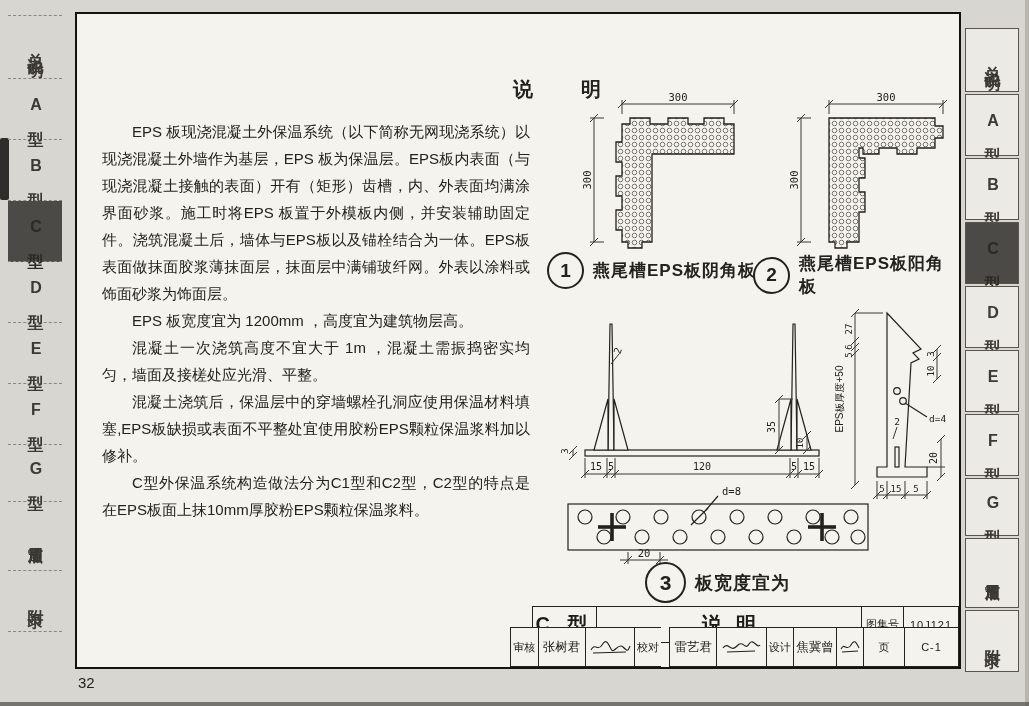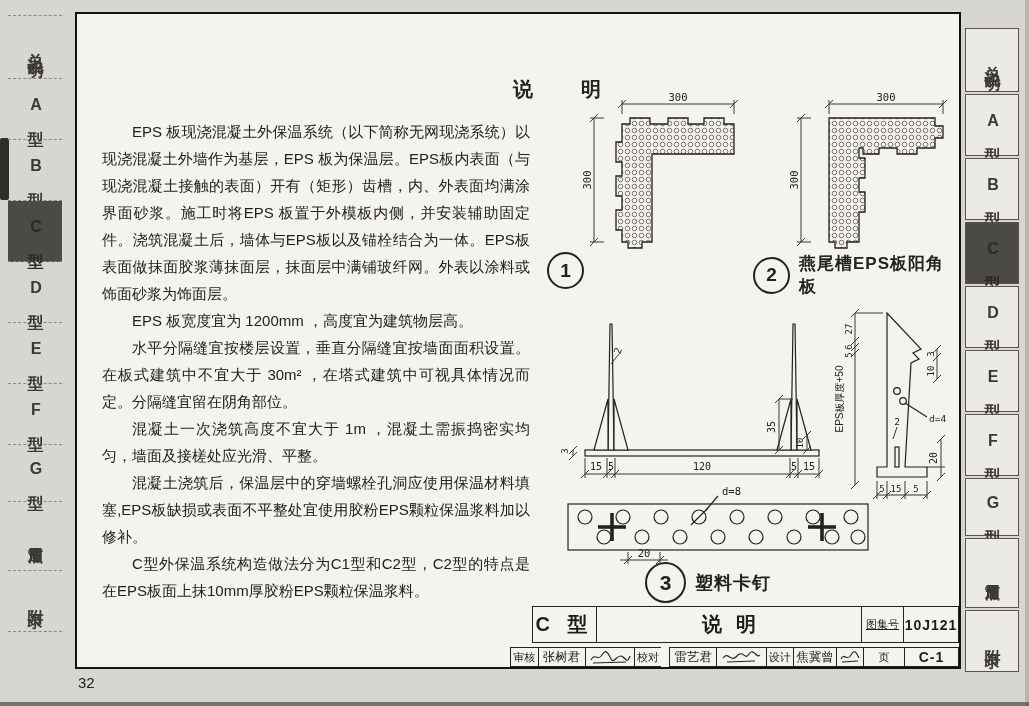--- a/index.html
+++ b/index.html
@@ -50,32 +50,32 @@
     width:33px;height:33px;border:2px solid #23221e;border-radius:50%;
     display:flex;align-items:center;justify-content:center;
     font-size:19px;font-weight:bold;color:#23221e;background:transparent;flex:0 0 auto;
   }
   .figcap .cap{font-size:17px;font-weight:bold;color:#23221e;letter-spacing:1px;}
   .figcap.big .num{width:37px;height:37px;font-size:21px;}
   .figcap.big .cap{font-size:18px;}
   
   .tb-row{position:absolute;right:0;display:flex;box-sizing:border-box;}
   .tb-row1{bottom:24px;height:37px;width:427px;}
-  .tb-row2{bottom:0;height:20px;width:449px;border-radius:9px;}
+  .tb-row2{bottom:0;height:40px;width:449px;border-radius:9px;}
   .tb-cell{
     box-sizing:border-box;border:1.4px solid #23221e;border-right-width:0;
     display:flex;align-items:center;justify-content:center;
     background:#f5f3ee;overflow:hidden;white-space:nowrap;
   }
   .tb-cell:last-child{border-right-width:1.4px;}
   .tb-type{font-size:20px;font-weight:bold;letter-spacing:6px;}
   .tb-name{font-size:20px;font-weight:bold;letter-spacing:14px;text-indent:14px;}
   .tb-lab{font-size:11px;}
   .tb-val{font-size:12.5px;}
-  .tb-atlas{font-size:14px;font-weight:bold;letter-spacing:1px;}
+  .tb-atlas{font-size:11px;font-weight:normal;letter-spacing:1px;}
   .page-number{position:absolute;left:78px;top:674px;font-size:15px;color:#23221e;}
   .dimtxt{font-family:"DejaVu Sans Mono","Liberation Mono",monospace;}
 </style>
 </head>
 <body>
 
 <div class="binding-mark"></div>
 <div class="sidebar sidebar-left">
   <div class="tab h62">
       <span>总说明</span>
@@ -142,21 +142,20 @@
     </div>
 </div>
 
 <div class="sheet">
 
   <div class="sheet-title">说明</div>
 
   <div class="notes">
     <p>EPS 板现浇混凝土外保温系统（以下简称无网现浇系统）以现浇混凝土外墙作为基层，EPS 板为保温层。EPS板内表面（与现浇混凝土接触的表面）开有（矩形）齿槽，内、外表面均满涂界面砂浆。施工时将EPS 板置于外模板内侧，并安装辅助固定件。浇筑混凝土后，墙体与EPS板以及锚栓结合为一体。EPS板表面做抹面胶浆薄抹面层，抹面层中满铺玻纤网。外表以涂料或饰面砂浆为饰面层。</p>
     <p>EPS 板宽度宜为 1200mm ，高度宜为建筑物层高。</p>
-    <p>水平分隔缝宜按楼层设置，垂直分隔缝宜按墙面面积设置。在板式建筑中不宜大于 30m² ，在塔式建筑中可视具体情况而定。分隔缝宜留在阴角部位。</p>
     <p>混凝土一次浇筑高度不宜大于 1m ，混凝土需振捣密实均匀，墙面及接槎处应光滑、平整。</p>
     <p>混凝土浇筑后，保温层中的穿墙螺栓孔洞应使用保温材料填塞,EPS板缺损或表面不平整处宜使用胶粉EPS颗粒保温浆料加以修补。</p>
     <p>C型外保温系统构造做法分为C1型和C2型，C2型的特点是在EPS板面上抹10mm厚胶粉EPS颗粒保温浆料。</p>
   </div>
 
   <div class="fig" style="left:505px;top:78px;">
     <svg width="165" height="165" viewBox="0 0 165 165">
       <defs>
         <pattern id="foam1" patternUnits="userSpaceOnUse" width="7" height="7">
           <circle cx="3.5" cy="3.5" r="2.3" fill="none" stroke="#56534d" stroke-width="0.8"></circle>
@@ -176,20 +175,21 @@
         <line x1="22" y1="150" x2="8" y2="150"></line>
         <line x1="8" y1="30" x2="16" y2="22"></line>
         <line x1="8" y1="154" x2="16" y2="146"></line>
       </g>
       <text class="dimtxt" x="96" y="9" font-size="10.5" text-anchor="middle" fill="#23221e">300</text>
       <text class="dimtxt" x="9" y="88" font-size="10.5" text-anchor="middle" fill="#23221e" transform="rotate(-90 9 88)">300</text>
     </svg>
   </div>
   <div class="figcap" style="left:470px;top:238px;">
     <span class="num">1</span>
+    <span class="cap">燕尾槽EPS板阴角板</span>
   </div>
 
   <div class="fig" style="left:712px;top:78px;">
     <svg width="165" height="165" viewBox="0 0 165 165">
       <defs>
         <pattern id="foam2" patternUnits="userSpaceOnUse" width="7" height="7">
           <circle cx="3.5" cy="3.5" r="2.3" fill="none" stroke="#56534d" stroke-width="0.8"></circle>
         </pattern>
       </defs>
       <g stroke="#23221e" stroke-width="1.3" fill="url(#foam2)">
@@ -357,21 +357,21 @@
         <line x1="96" y1="80" x2="104" y2="72"></line>
       </g>
       <g fill="#23221e">
         <text class="dimtxt" x="162" y="11" font-size="10.5">d=8</text>
         <text class="dimtxt" x="84" y="73" font-size="10.5" text-anchor="middle">20</text>
       </g>
     </svg>
   </div>
   <div class="figcap big" style="left:568px;top:548px;">
     <span class="num">3</span>
-    <span class="cap">塑料卡钉</span>
+    <span class="cap">板宽度宜为</span>
   </div>
 
   <div class="tb-row tb-row1">
     <div class="tb-cell tb-type" style="width:64px;">C 型</div>
     <div class="tb-cell tb-name" style="width:265px;">说明</div>
     <div class="tb-cell tb-lab" style="width:42px;text-decoration:underline;">图集号</div>
     <div class="tb-cell tb-atlas" style="width:56px;">10J121</div>
   </div>
   <div class="tb-row tb-row2">
     <div class="tb-cell tb-lab" style="width:28px;">审核</div>

